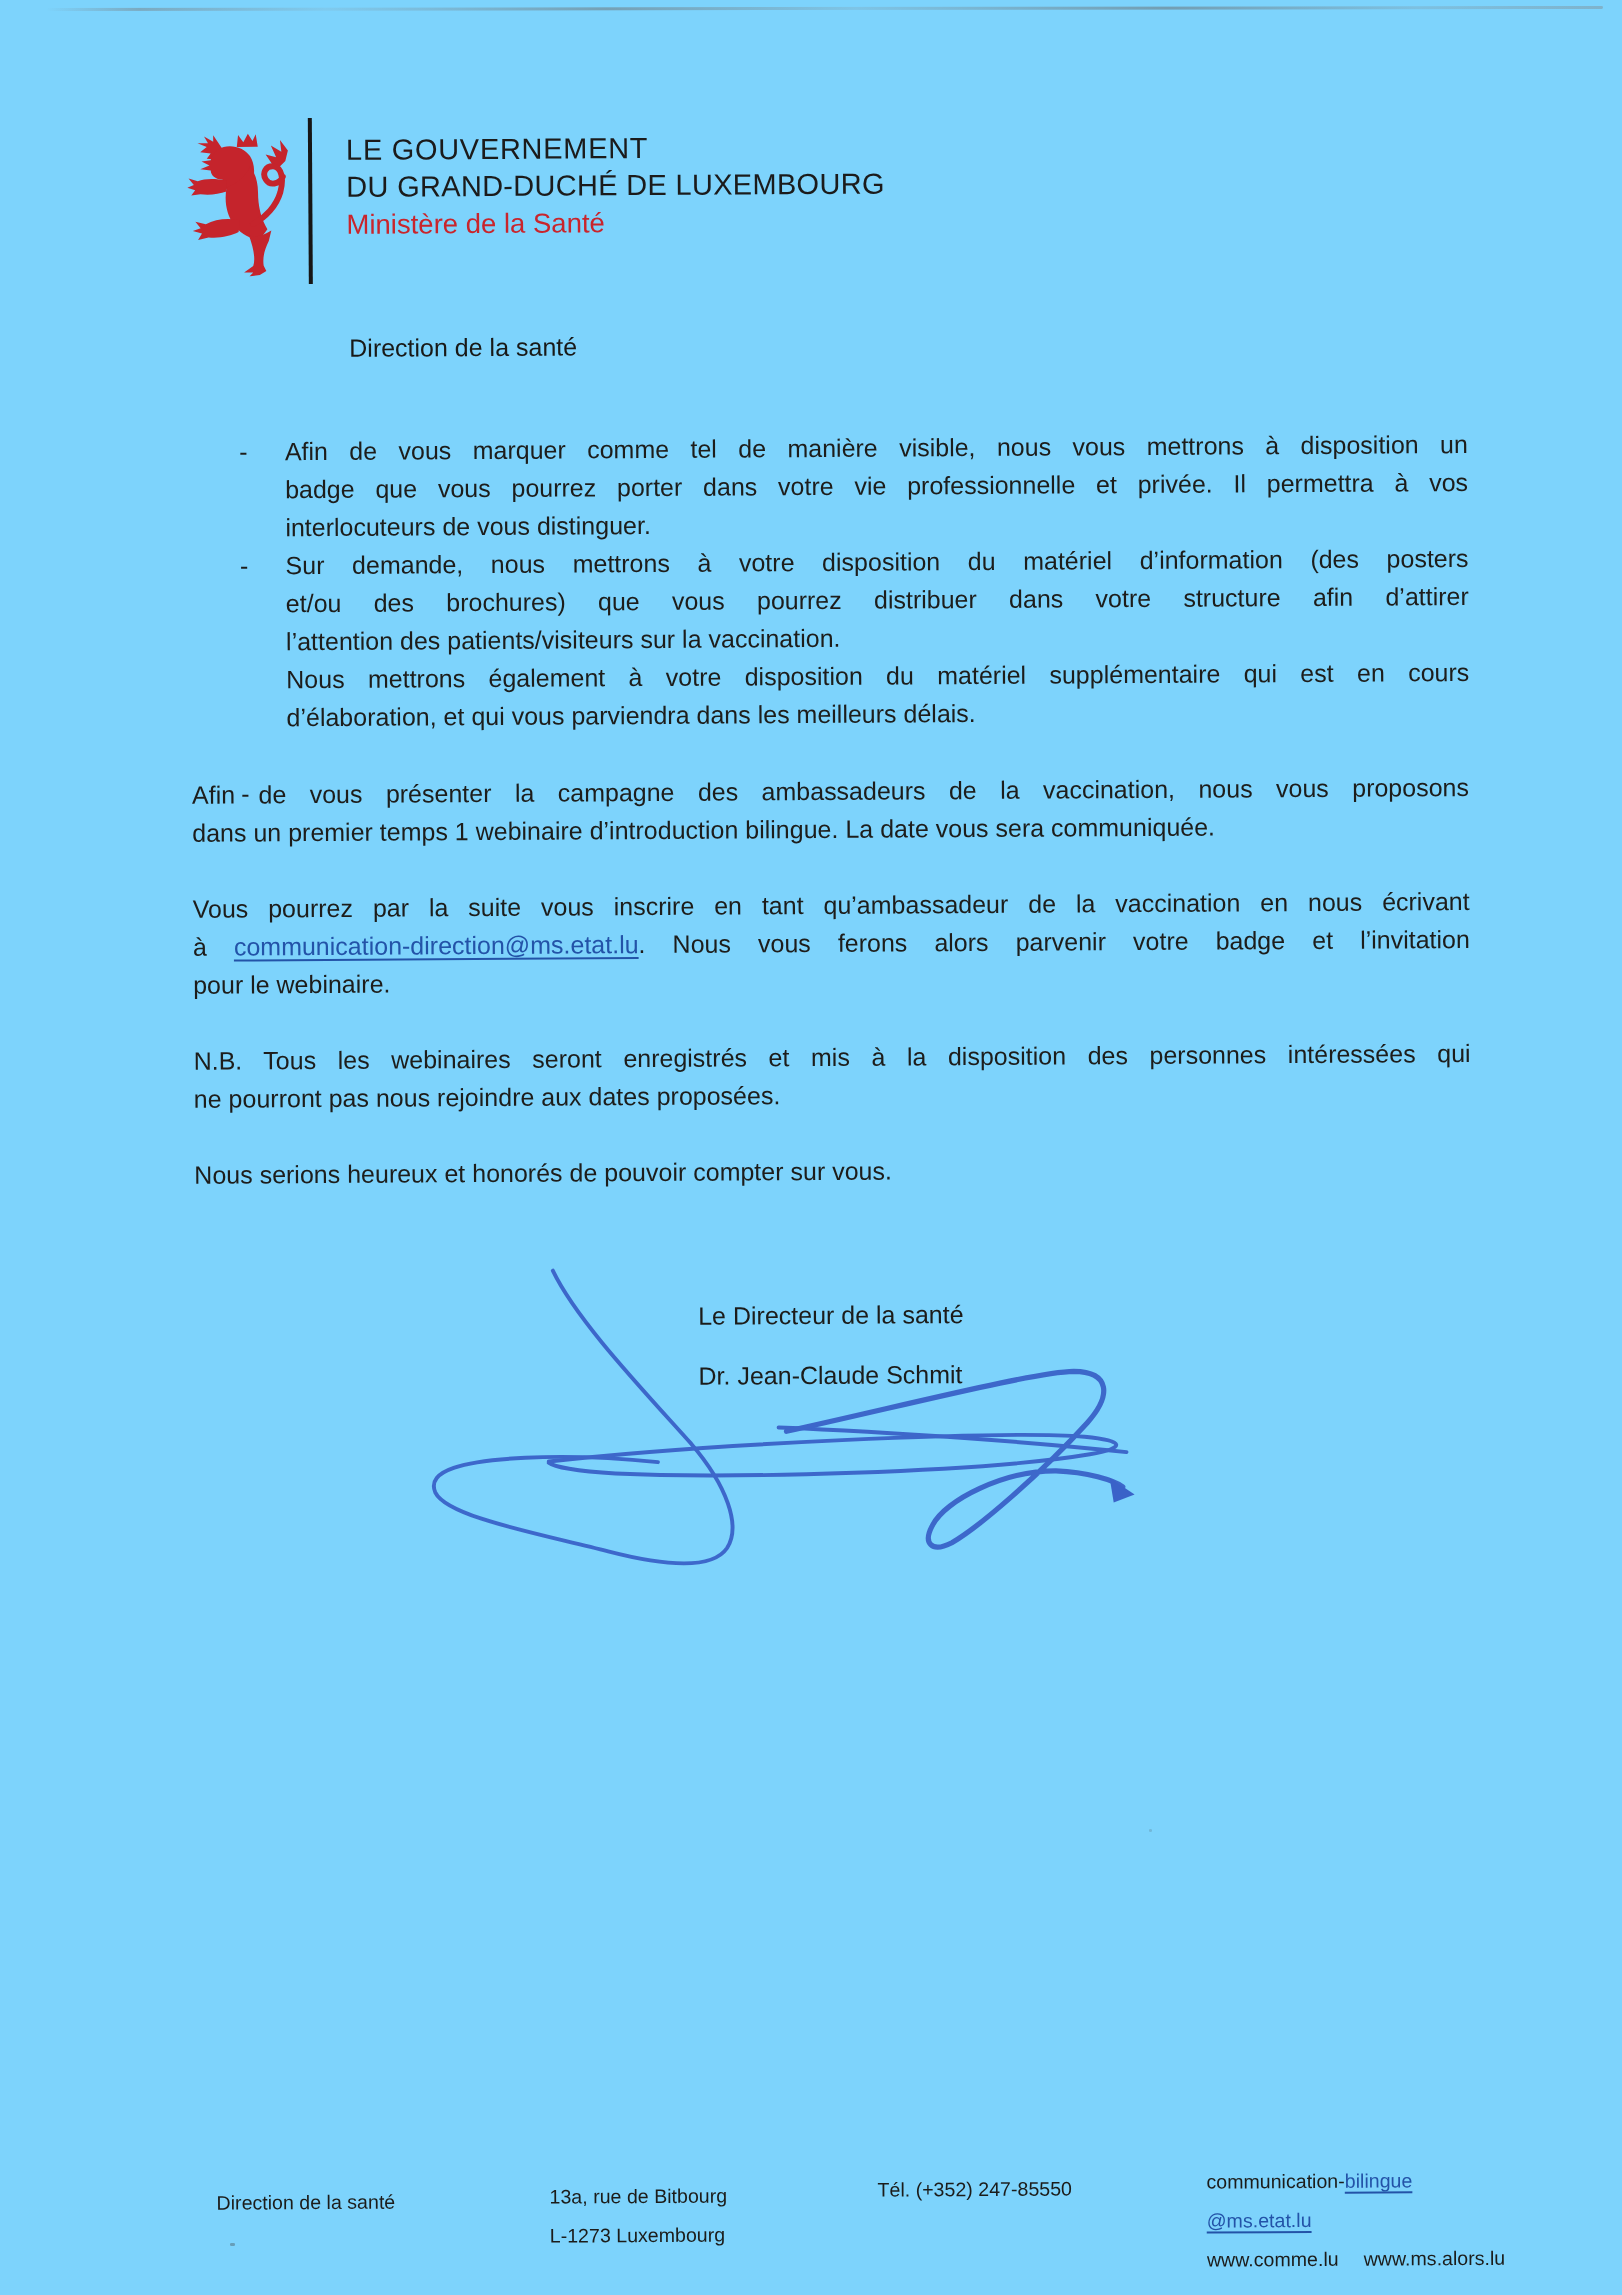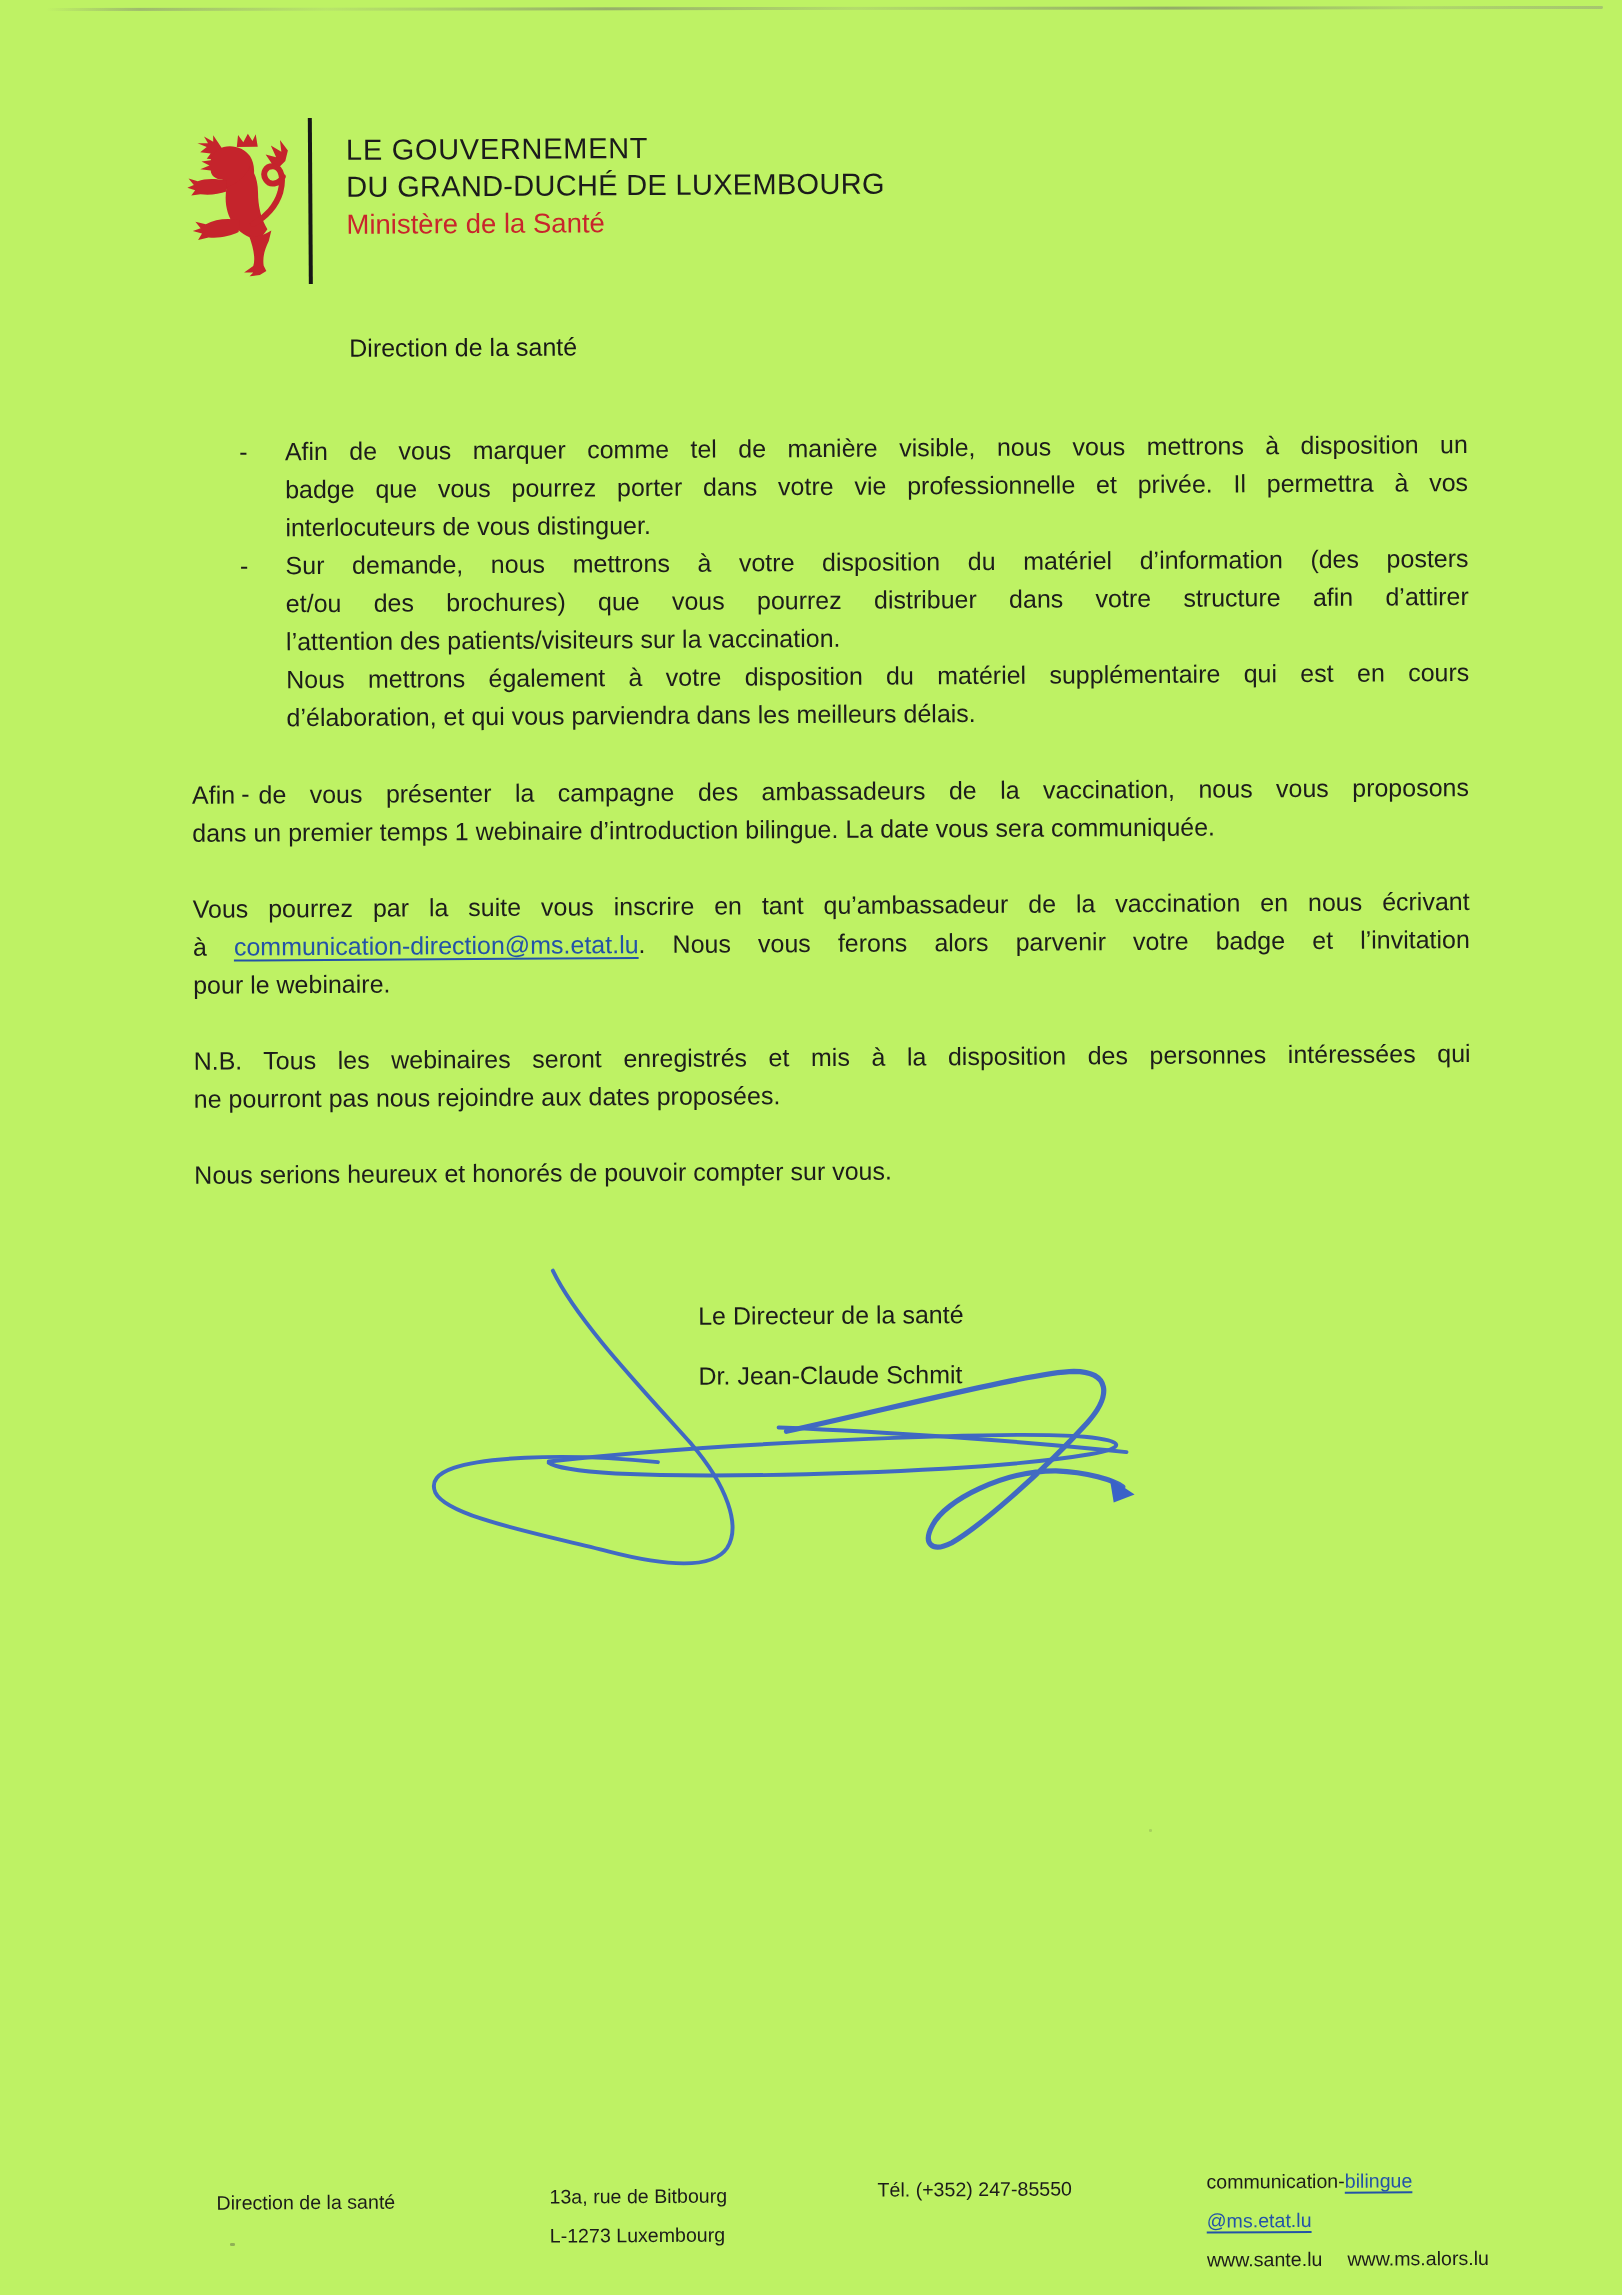--- a/index.html
+++ b/index.html
@@ -1,16 +1,16 @@
 <!DOCTYPE html>
 <html style="font-size:10.5px"><head>
 <meta charset="utf-8">
 <style>
   html,body{margin:0;padding:0;background:#e8e8e8;}
-  .page{position:relative;width:1623px;height:2295px;background:#bef264;overflow:hidden;
+  .page{position:relative;width:1623px;height:2295px;background:#7dd3fc;overflow:hidden;
         font-family:"Liberation Sans",sans-serif;color:#1c1c1a;}
   .tilt{position:absolute;inset:0;transform:rotate(-0.35deg);transform-origin:50% 42%;}
   .abs{position:absolute;}
 
   
   .scanline{position:absolute;top:7.2px;left:46px;width:1557px;height:2.6px;border-radius:1.3px;
     background:linear-gradient(90deg,rgba(130,130,130,0) 0%,rgba(120,120,120,.45) 6%,
      rgba(140,140,140,.12) 18%,rgba(110,110,110,.5) 36%,rgba(130,130,130,.18) 52%,
      rgba(105,105,105,.5) 72%,rgba(125,125,125,.22) 88%,rgba(130,130,130,.4) 100%);
     transform:rotate(-0.08deg);}
@@ -167,18 +167,18 @@
     <div class="abs footer f2">
       <div>13a, rue de Bitbourg</div>
       <div>L-1273 Luxembourg</div>
     </div>
 
     <div class="abs footer f3">Tél. (+352) 247-85550</div>
 
     <div class="abs footer f4">
       <div><span>communication-</span><a class="bluelink" href="#">bilingue</a></div>
       <div><a class="bluelink" href="#">@ms.etat.lu</a></div>
-      <div><span>www.sante.lu</span><span class="site-gap"></span><span>www.ms.alors.lu</span></div>
+      <div><span>www.comme.lu</span><span class="site-gap"></span><span>www.ms.alors.lu</span></div>
     </div>
 
   </div>
 </div>
 
 
 </body></html>

